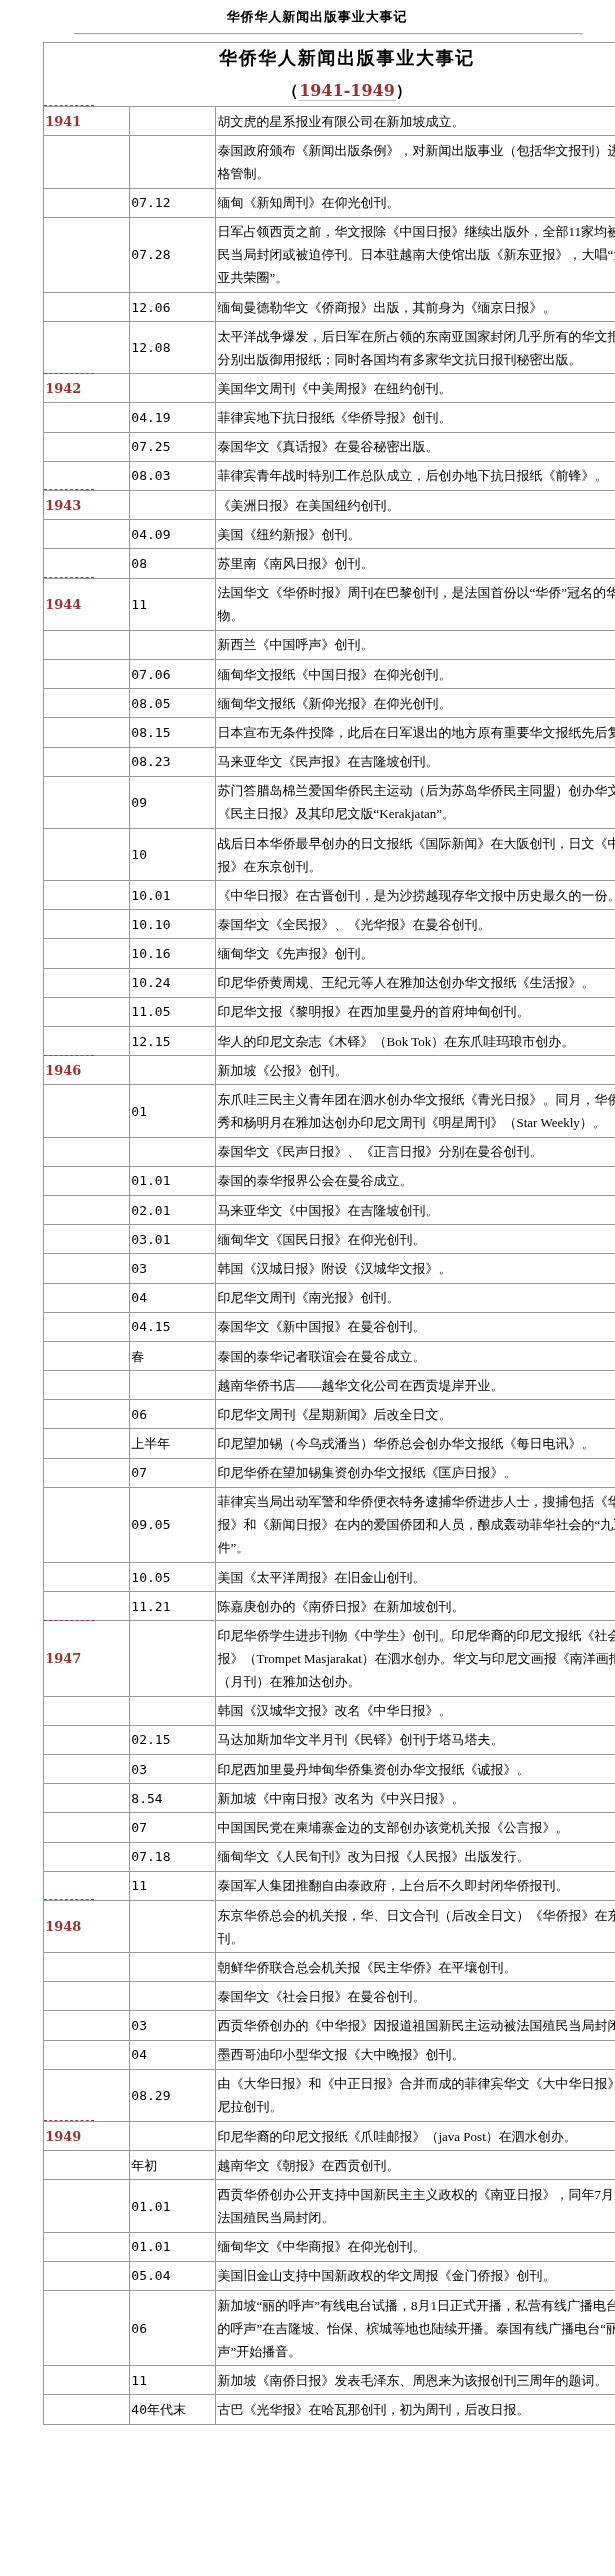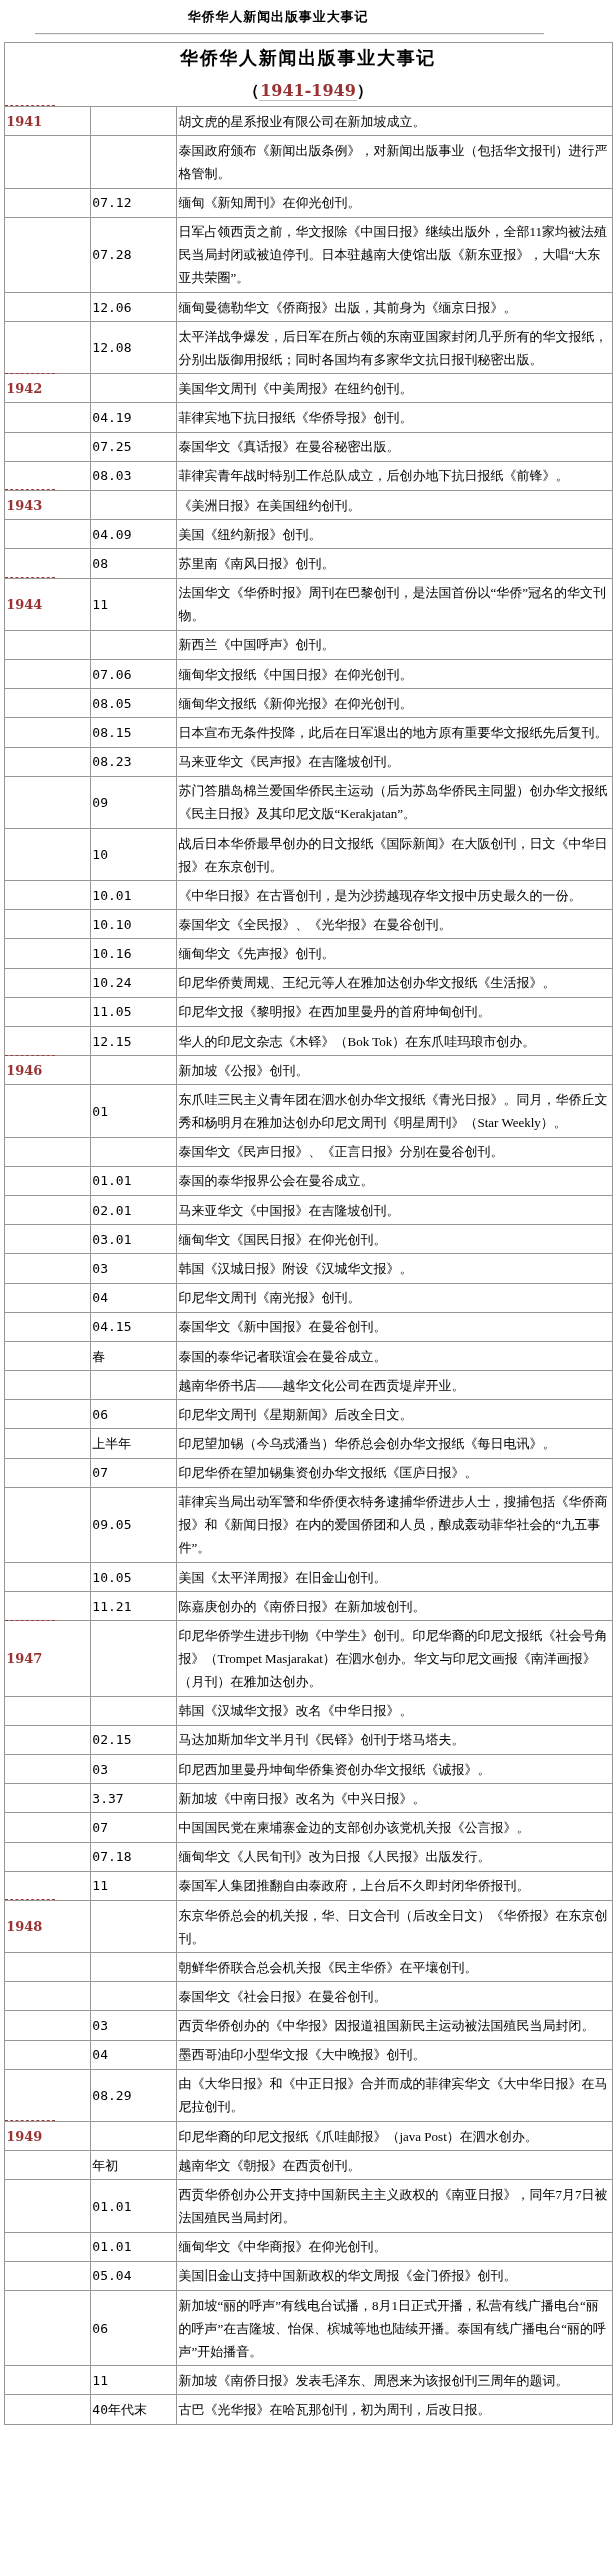--- a/index.html
+++ b/index.html
@@ -1,17 +1,17 @@
 <!DOCTYPE html>
 <html style="font-size:14px"><head>
 <meta charset="utf-8">
 <style>
   html,body{margin:0;padding:0;background:#ffffff;}
   body{width:616px;font-family:"Liberation Serif","DejaVu Serif",serif;color:#000;}
-  .page{width:556px;}
+  .page{width:556px;padding-left:39px;}
   .top-title{
     text-align:center;font-weight:bold;font-size:13px;
     padding-top:7.8px;padding-bottom:7px;letter-spacing:0.9px;
   }
   .rule{
     border:none;border-top:0.9px solid #a8a8a8;border-bottom:0.9px solid #ededed;
     height:0;margin:0 12px 7px 35px;
   }
   table.events{
     border-collapse:collapse;margin:0 3.5px;width:609px;table-layout:fixed;
@@ -298,21 +298,21 @@
           <td class="cell-date">02.15</td>
           <td class="cell-event">马达加斯加华文半月刊《民铎》创刊于塔马塔夫。</td>
         </tr>
         <tr>
           <td class="cell-year"></td>
           <td class="cell-date">03</td>
           <td class="cell-event">印尼西加里曼丹坤甸华侨集资创办华文报纸《诚报》。</td>
         </tr>
         <tr>
           <td class="cell-year"></td>
-          <td class="cell-date">3.37</td>
+          <td class="cell-date">8.54</td>
           <td class="cell-event">新加坡《中南日报》改名为《中兴日报》。</td>
         </tr>
         <tr>
           <td class="cell-year"></td>
           <td class="cell-date">07</td>
           <td class="cell-event">中国国民党在柬埔寨金边的支部创办该党机关报《公言报》。</td>
         </tr>
         <tr>
           <td class="cell-year"></td>
           <td class="cell-date">07.18</td>

